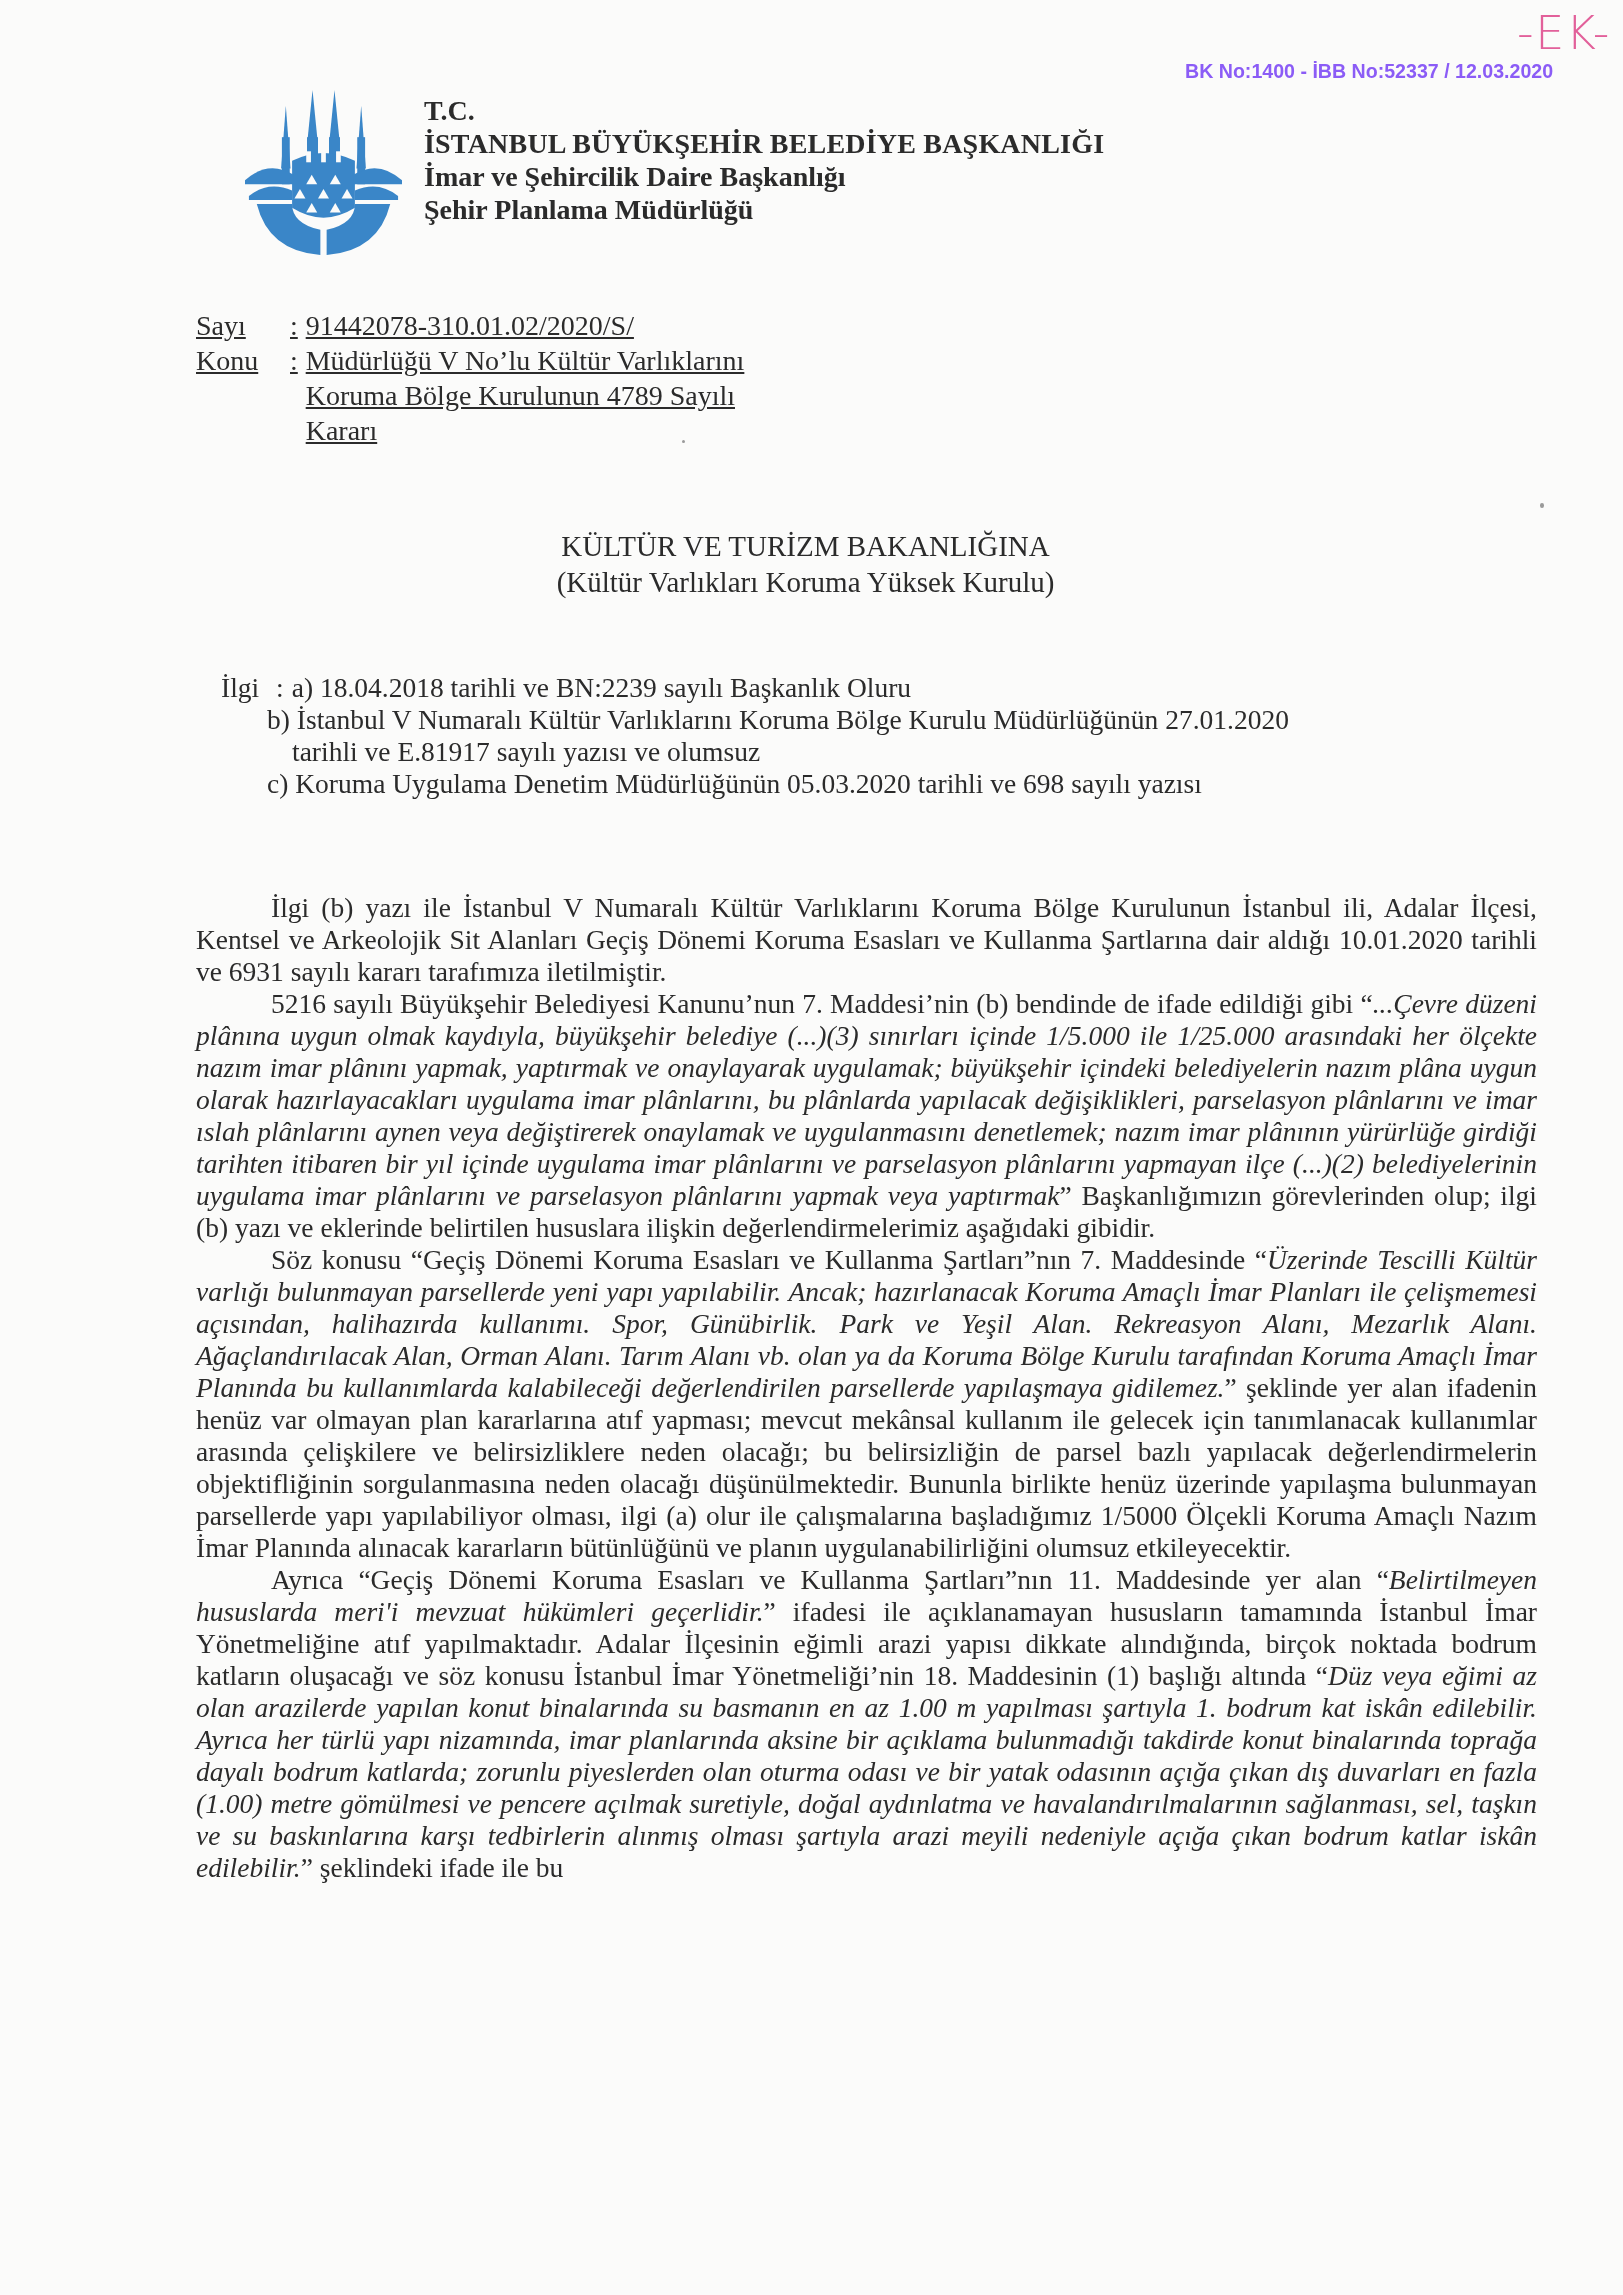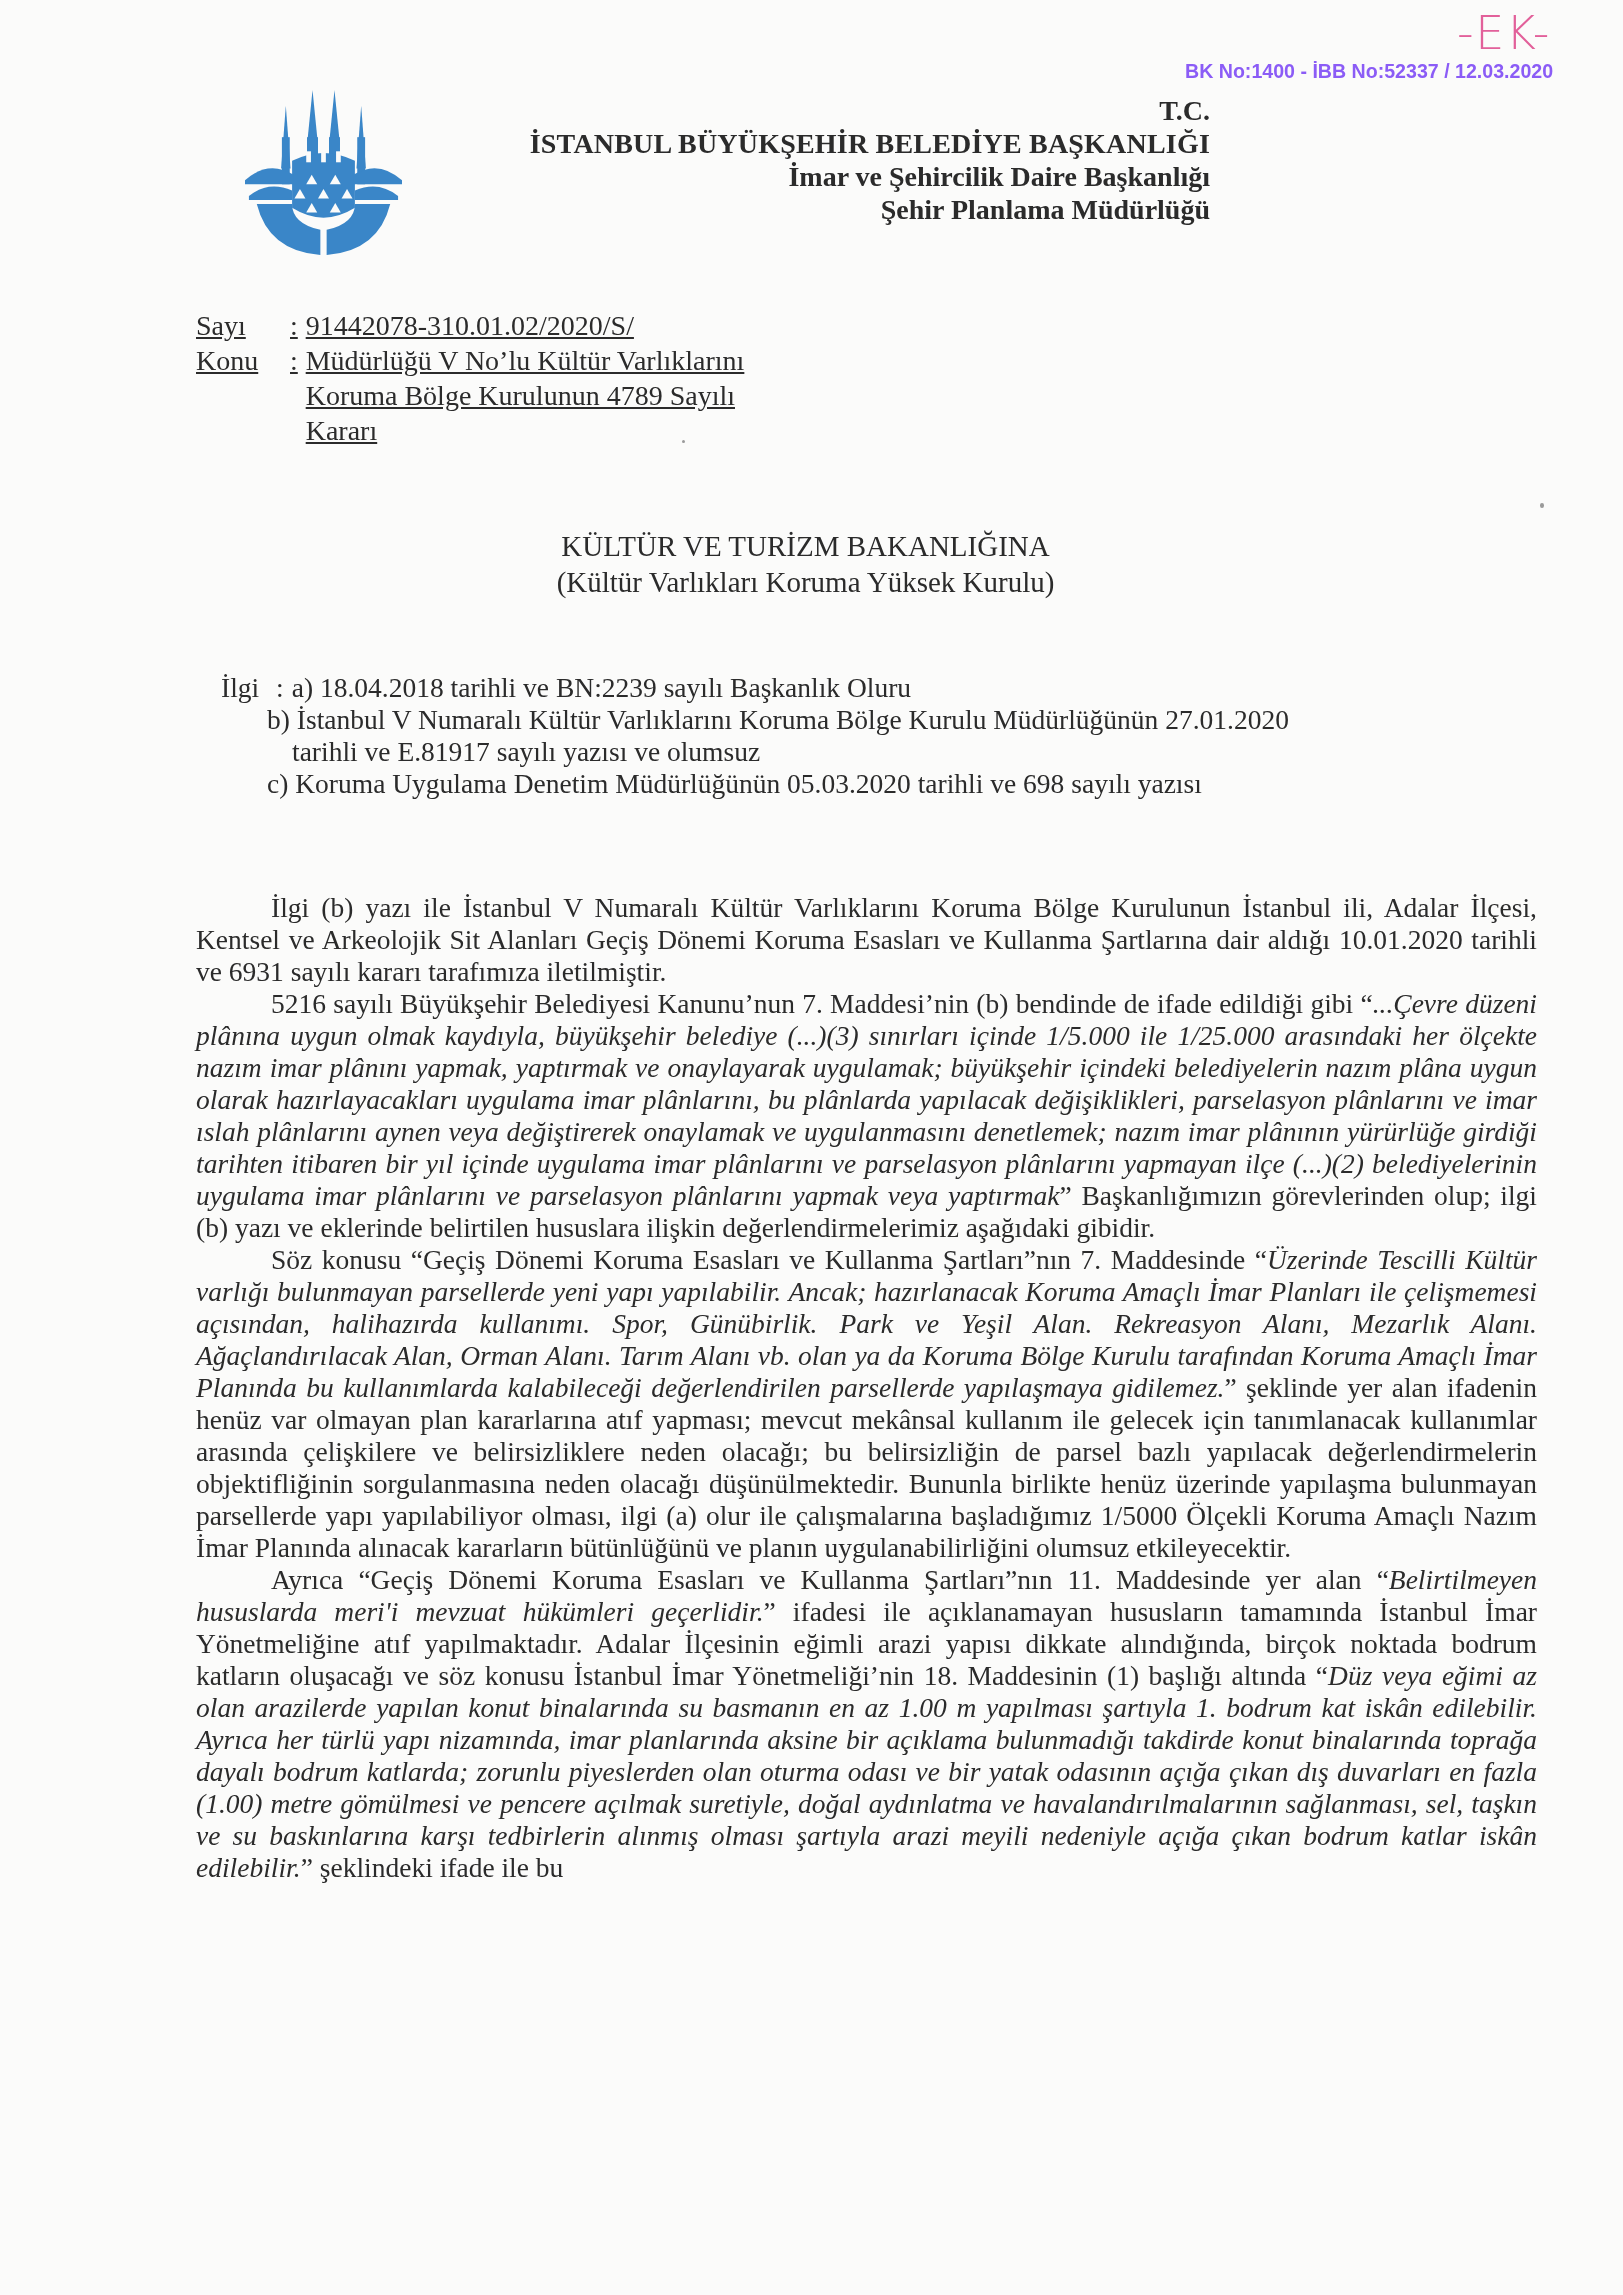--- a/index.html
+++ b/index.html
@@ -4,34 +4,34 @@
 <style>
   html, body { margin: 0; padding: 0; }
   body {
     width: 1623px; height: 2295px;
     background: #fbfbfa;
     position: relative; overflow: hidden;
     font-family: "Liberation Serif", "DejaVu Serif", serif;
     color: #2b2b2b;
   }
   .stamp {
-    position: absolute; left: 1457px; top: 6.3px;
+    position: absolute; left: 1517px; top: 6.3px;
     font-family: "DejaVu Sans", sans-serif;
     font-size: 46px; color: #e2609a; letter-spacing: 1.6px;
     font-weight: 300;
   }
   .refno {
     position: absolute; left: 1185px; top: 60px;
     font-family: "Liberation Sans", sans-serif;
     font-weight: bold; font-size: 19.6px; color: #8b5cf6;
   }
   .logo { position: absolute; left: 245px; top: 90px; width: 157px; height: 165px; }
   .header {
     position: absolute; left: 424px; top: 94px; width: 786px;
-    text-align: right; font-weight: bold; line-height: 33px;
+    text-align: left; font-weight: bold; line-height: 33px;
   }
   .header .l1 { font-size: 28px; }
   .header .l2 { font-size: 28px; letter-spacing: 0.2px; }
   .header .l3, .header .l4 { font-size: 28px; }
 
   .meta { position: absolute; left: 196px; top: 308px; font-size: 28px; line-height: 35px; }
   .meta .row { display: flex; text-decoration: underline; }
   .meta .lbl { width: 94px; }
   .meta .colon { width: 15.7px; }
 

